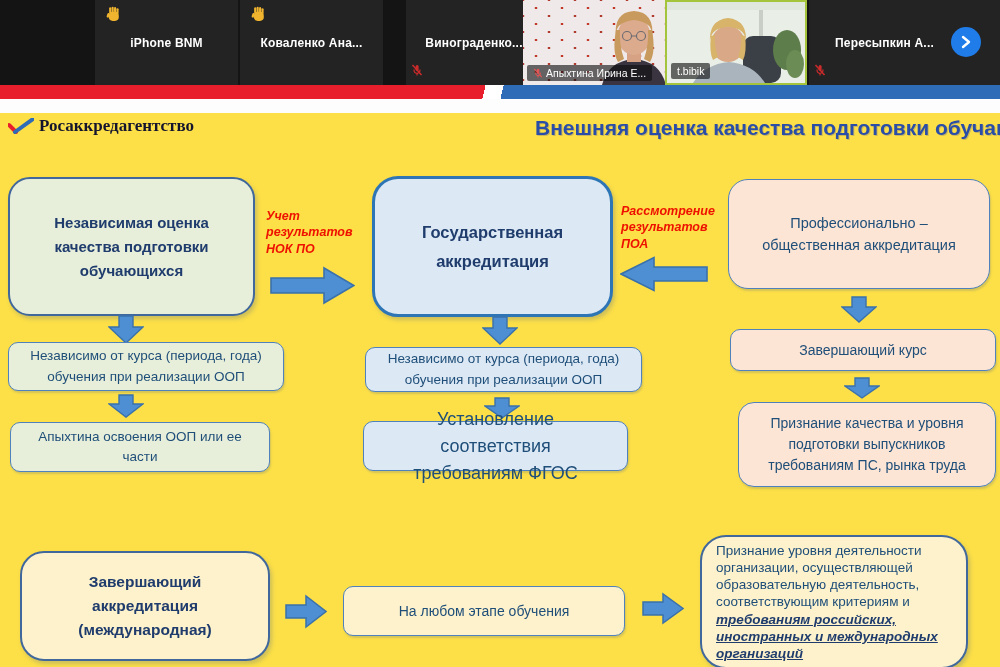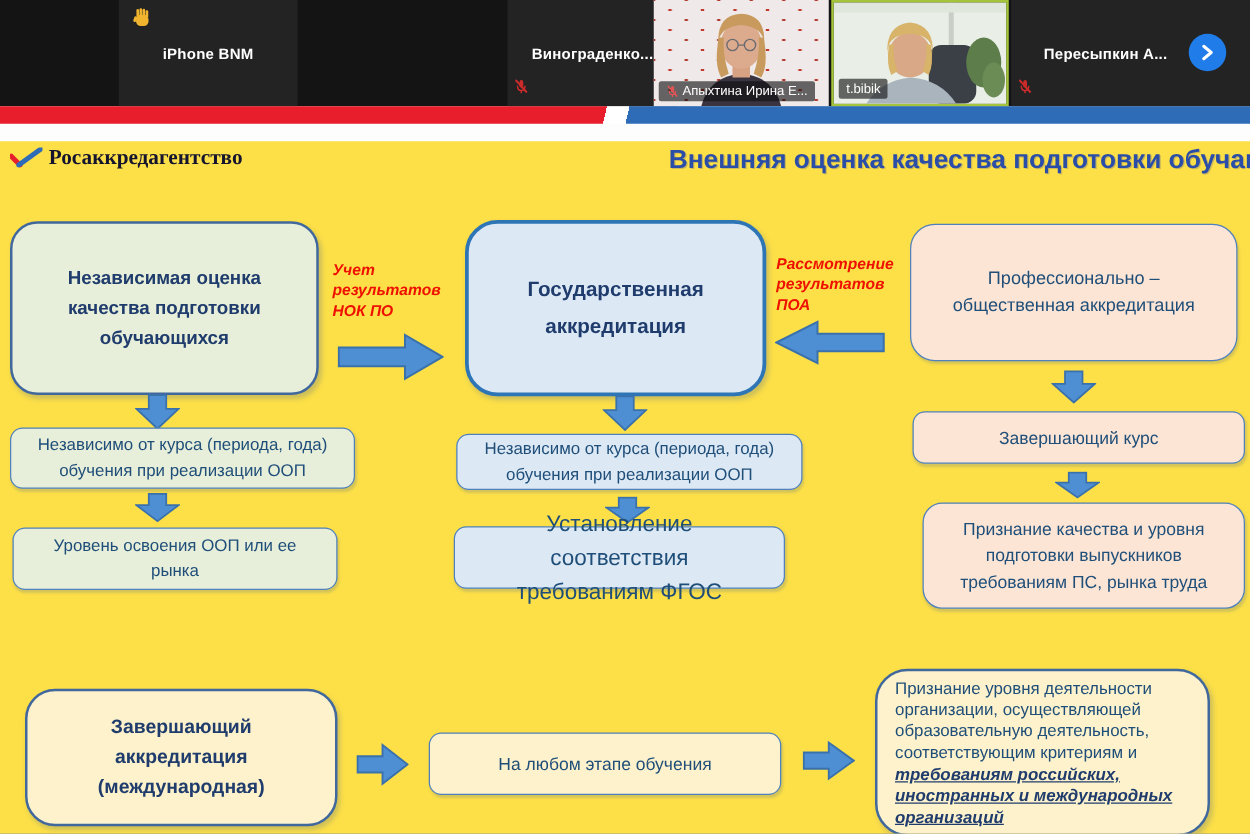--- a/index.html
+++ b/index.html
@@ -62,36 +62,51 @@
               <rect x="8.5" y="1" width="2" height="6" rx="1"></rect>
               <rect x="10.8" y="2" width="2" height="5.5" rx="1"></rect>
               <rect x="1.8" y="6.5" width="2.2" height="4.5" rx="1.1" transform="rotate(18 3 9)"></rect>
               <rect x="3.6" y="5.5" width="9.4" height="8.5" rx="3.6"></rect>
             </g>
           </svg>
       </span>
       <span class="pname">iPhone BNM</span>
     </div>
 
+    <div class="tile" style="left:240px;width:143px;">
+      <span class="hand">
+        <svg width="17" height="17" viewBox="0 0 16 16">
+            <g fill="#f0b42e">
+              <rect x="3.9" y="1.2" width="2" height="6" rx="1"></rect>
+              <rect x="6.2" y="0.6" width="2" height="6.5" rx="1"></rect>
+              <rect x="8.5" y="1" width="2" height="6" rx="1"></rect>
+              <rect x="10.8" y="2" width="2" height="5.5" rx="1"></rect>
+              <rect x="1.8" y="6.5" width="2.2" height="4.5" rx="1.1" transform="rotate(18 3 9)"></rect>
+              <rect x="3.6" y="5.5" width="9.4" height="8.5" rx="3.6"></rect>
+            </g>
+          </svg>
+      </span>
+      <span class="pname">Коваленко Ана...</span>
+    </div>
 
     <div class="tile" style="left:406px;width:136px;">
       <span class="pname">Винограденко...</span>
       <span class="mic-corner">
         <svg width="12" height="12" viewBox="0 0 12 12">
             <g stroke="#cc2b2b" fill="none" stroke-width="1.2">
               <rect x="4.6" y="1" width="3" height="6" rx="1.5" fill="#cc2b2b" stroke="none"></rect>
               <path d="M3,5.5 Q3,9.3 6,9.3 Q9,9.3 9,5.5"></path>
               <line x1="6" y1="9.3" x2="6" y2="11.5"></line>
               <line x1="1.5" y1="1" x2="10.5" y2="11" stroke-width="1.5"></line>
             </g>
           </svg>
       </span>
     </div>
 
-    <div class="tile tile-video4" style="left:523px;width:140px;">
+    <div class="tile tile-video4" style="left:523px;width:140px;padding-left:41px;">
       <svg width="140" height="85" viewBox="0 0 140 85">
         <path d="M38,85 Q44,61 70,59 Q96,61 102,85 Z" fill="#3a3440"></path>
         <rect x="63" y="46" width="14" height="16" fill="#d7a183"></rect>
         <ellipse cx="70" cy="36" rx="16.5" ry="19" fill="#dcab8e"></ellipse>
         <path d="M52,38 Q49,12 70,11 Q91,12 88,38 Q90,22 70,20 Q50,22 52,38 Z" fill="#c99a5e"></path>
         <path d="M52,30 Q48,52 54,62 L60,59 Q55,44 56,30 Z" fill="#c99a5e"></path>
         <path d="M88,30 Q92,52 86,62 L80,59 Q85,44 84,30 Z" fill="#c99a5e"></path>
         <circle cx="63" cy="36" r="4.5" fill="none" stroke="#6b6b70" stroke-width="1.1"></circle>
         <circle cx="77" cy="36" r="4.5" fill="none" stroke="#6b6b70" stroke-width="1.1"></circle>
         <line x1="67.5" y1="36" x2="72.5" y2="36" stroke="#6b6b70" stroke-width="1"></line>
@@ -197,21 +212,21 @@
     </svg>
 
     <div class="bx greensub shadow-sm" style="left:8px;top:229px;width:276px;height:49px;border-radius:10px;
          font-size:13.5px;line-height:1.5;padding:0 12px;">Независимо от курса (периода, года) обучения при реализации ООП</div>
 
     <svg class="arrow" style="left:108px;top:281px;" width="36" height="24" viewBox="0 0 36 24">
       <path d="M11,1 H25 V10 H35 L18,23 L1,10 H11 Z" fill="#4e8ed3" stroke="#3a71ab" stroke-width="1.4"></path>
     </svg>
 
     <div class="bx greensub shadow-sm" style="left:10px;top:309px;width:260px;height:50px;border-radius:10px;
-         font-size:13.5px;line-height:1.5;padding:0 26px;">Уровень освоения ООП или ее рынка</div>
+         font-size:13.5px;line-height:1.5;padding:0 26px;">Апыхтина освоения ООП или ее части</div>
 
     <div class="bx bluesub shadow-sm" style="left:365px;top:234px;width:277px;height:45px;border-radius:10px;
          font-size:13.5px;line-height:1.5;padding:0 12px;">Независимо от курса (периода, года) обучения при реализации ООП</div>
 
     <svg class="arrow" style="left:484px;top:284px;" width="36" height="22" viewBox="0 0 36 22">
       <path d="M11,1 H25 V9 H35 L18,21 L1,9 H11 Z" fill="#4e8ed3" stroke="#3a71ab" stroke-width="1.4"></path>
     </svg>
 
     <div class="bx bluesub shadow-sm" style="left:363px;top:308px;width:265px;height:50px;border-radius:10px;
          font-size:18px;line-height:1.5;padding:0 30px;">Установление соответствия требованиям ФГОС</div>

